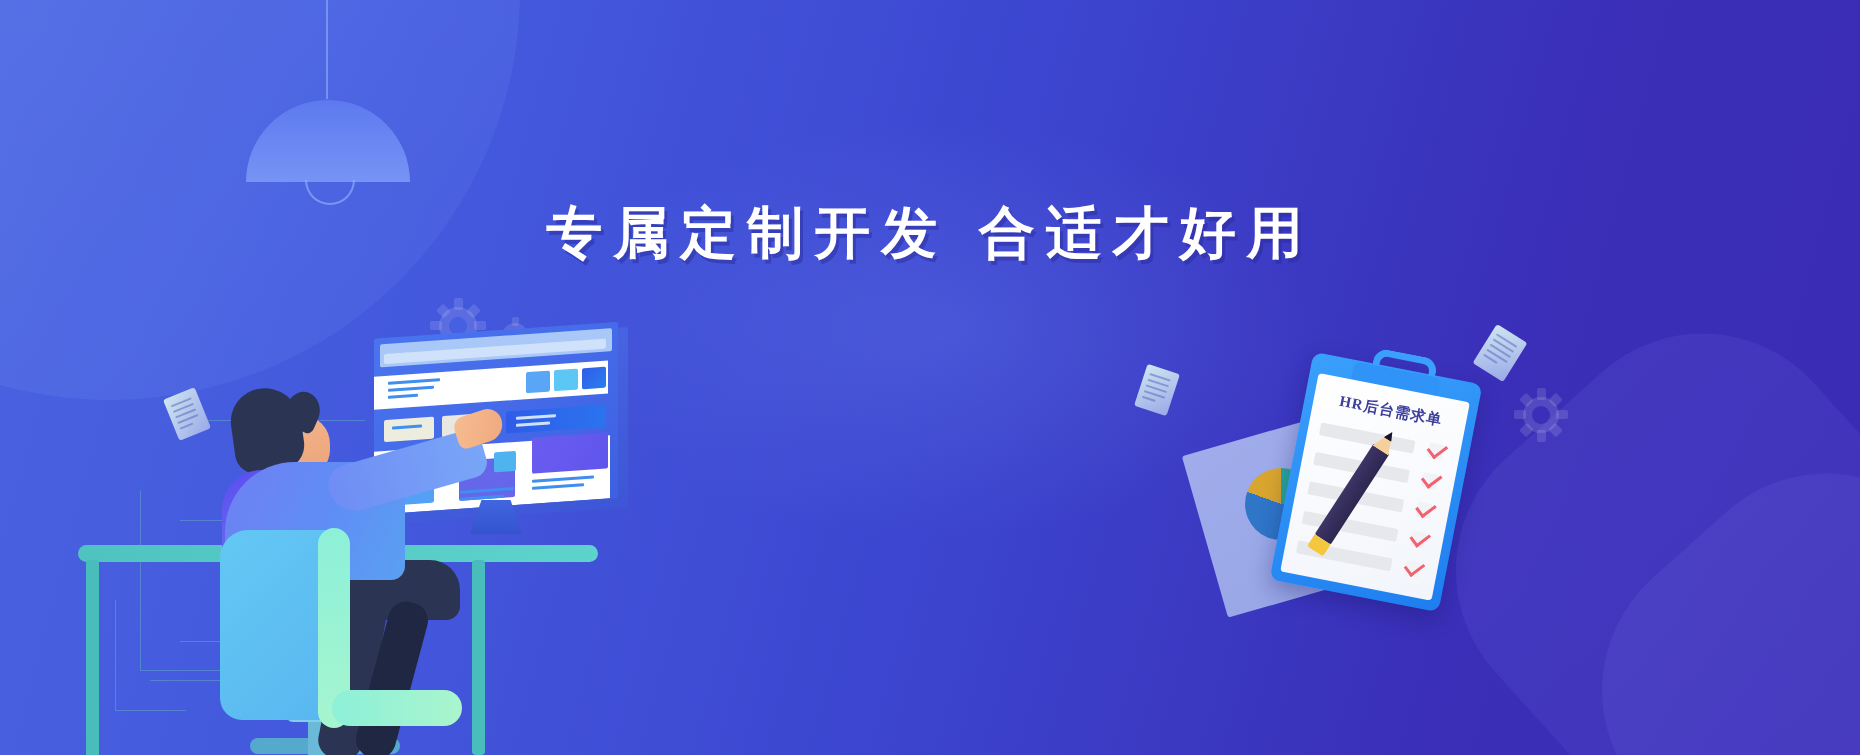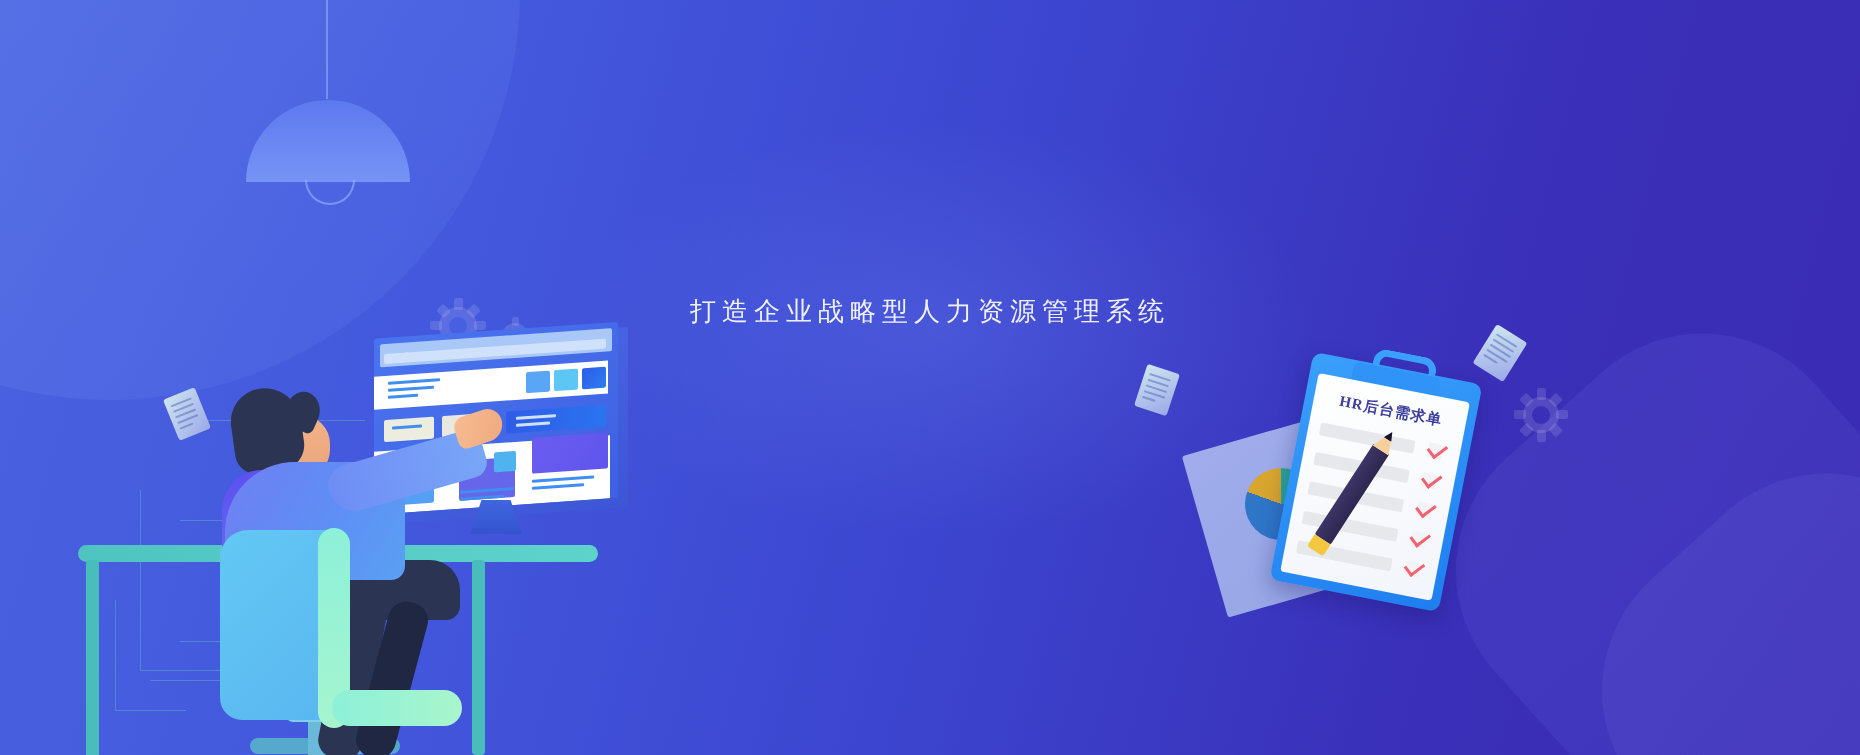--- a/index.html
+++ b/index.html
@@ -350,15 +350,15 @@
     </div>
   </div>
 
   <div class="pencil">
     <div class="pc-body"></div>
     <div class="pc-tip"></div>
     <div class="pc-lead"></div>
     <div class="pc-end"></div>
   </div>
 
-  <div class="subline">打造企业战略型人力资源管理系统</div>
+  <div class="headline">专属定制开发 合适才好用</div>
 
 </div>
 
 </body></html>

